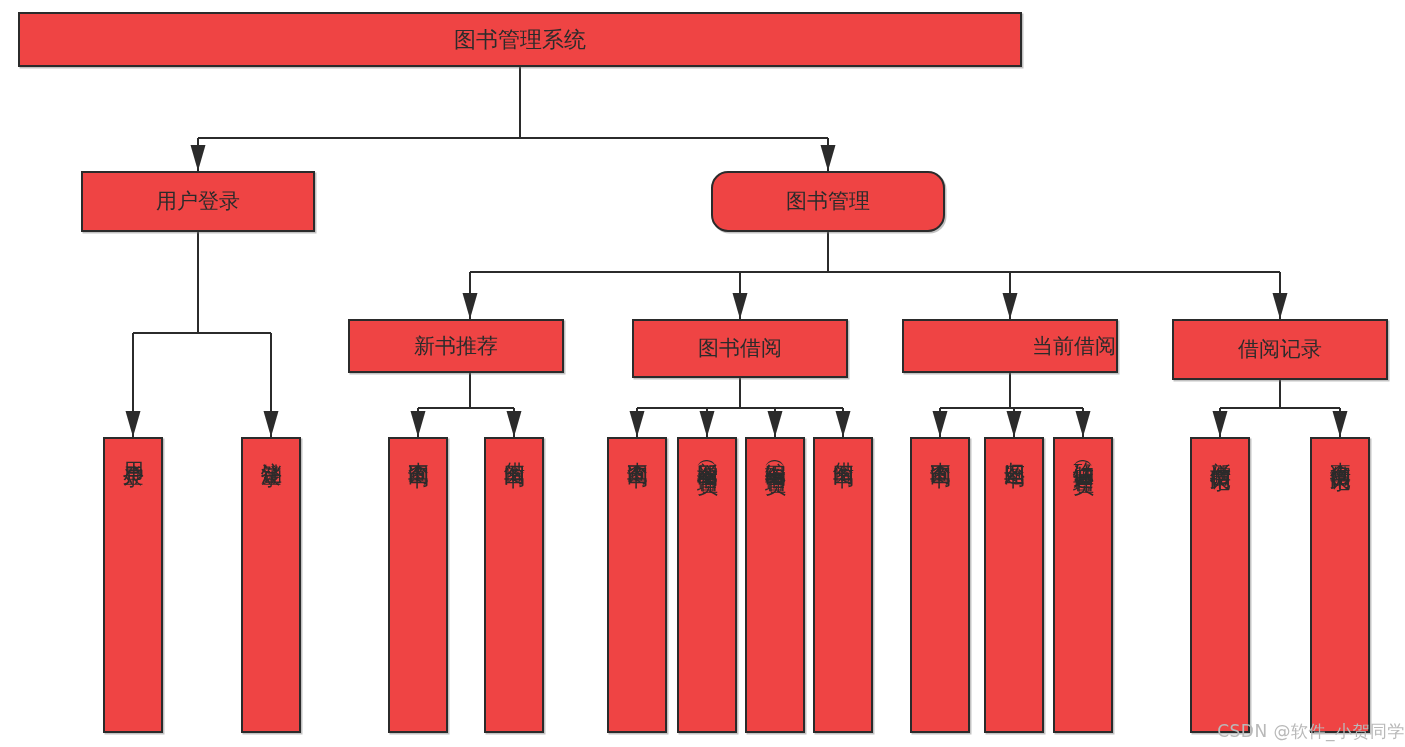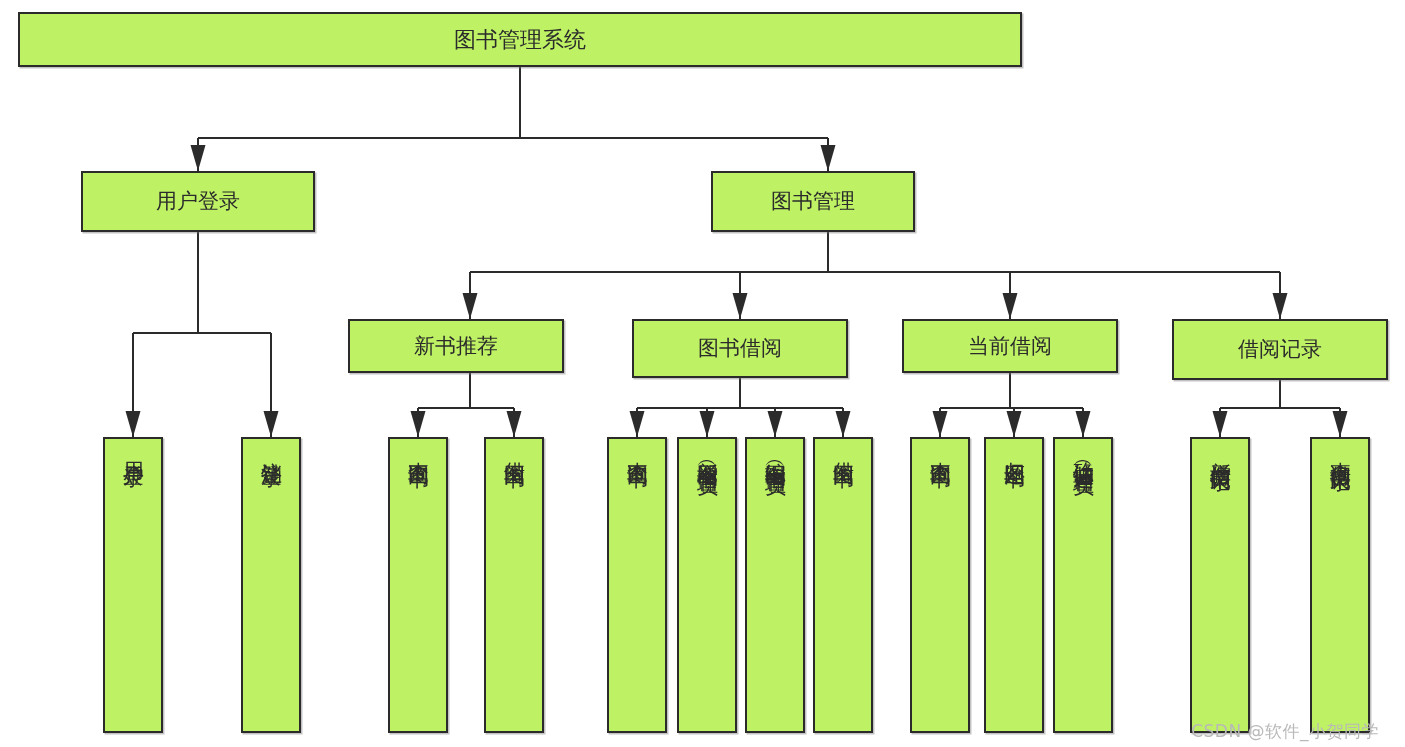--- a/index.html
+++ b/index.html
@@ -20,21 +20,21 @@
     position: absolute;
     left: 0;
     top: 0;
     width: 1405px;
     height: 747px;
     pointer-events: none;
   }
   .node {
     position: absolute;
     box-sizing: border-box;
-    background: #bef264;
+    background: #ef4444;
     border: 2px solid #2b2b2b;
     display: flex;
     align-items: center;
     justify-content: center;
     color: #2b2b2b;
     box-shadow: 1.5px 1.5px 0 rgba(120,120,120,0.45);
   }
   .node .label {
     line-height: 1.18;
     text-align: center;
@@ -53,21 +53,21 @@
   }
   .node.v .label {
     writing-mode: vertical-rl;
     text-orientation: upright;
     letter-spacing: 2px;
     font-size: 21px;
     margin: 0 auto;
   }
   #watermark {
     position: absolute;
-    right: 26px;
+    right: 0;
     bottom: 4px;
     font-size: 17px;
     color: #b9b9b9;
     letter-spacing: 0.5px;
     white-space: nowrap;
     font-family: "DejaVu Sans", "Liberation Sans", sans-serif;
   }
 </style>
 </head>
 <body>
@@ -129,31 +129,31 @@
       <polygon points="1332.5,411 1347.5,411 1340,437" fill="#2b2b2b"></polygon>
     </svg>
 
   <div class="node root h" style="left: 18px; top: 12px; width: 1004px; height: 55px;">
     <span class="label">图书管理系统</span>
   </div>
 
   <div class="node h" style="left: 81px; top: 171px; width: 234px; height: 61px;">
     <span class="label">用户登录</span>
   </div>
-  <div class="node h" style="left: 711px; top: 171px; width: 204px; height: 61px;">
+  <div class="node h" style="left: 711px; top: 171px; width: 234px; height: 61px; border-radius: 17px;">
     <span class="label">图书管理</span>
   </div>
 
   <div class="node h" style="left: 348px; top: 319px; width: 216px; height: 54px;">
     <span class="label">新书推荐</span>
   </div>
   <div class="node h" style="left: 632px; top: 319px; width: 216px; height: 59px;">
     <span class="label">图书借阅</span>
   </div>
-  <div class="node h" style="left: 902px; top: 319px; width: 216px; height: 54px;">
+  <div class="node h" style="left: 902px; top: 319px; width: 216px; height: 54px; justify-content: flex-end;">
     <span class="label">当前借阅</span>
   </div>
   <div class="node h" style="left: 1172px; top: 319px; width: 216px; height: 61px;">
     <span class="label">借阅记录</span>
   </div>
 
   <div class="node v" style="left: 103px; top: 437px; width: 60px; height: 296px;">
     <span class="label">用户登录</span>
   </div>
   <div class="node v" style="left: 241px; top: 437px; width: 60px; height: 296px;">

